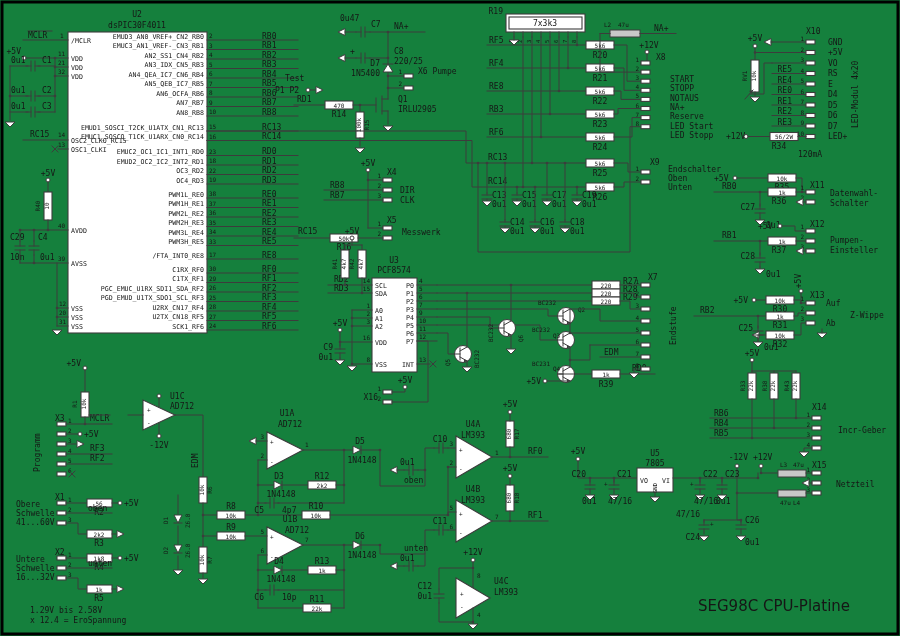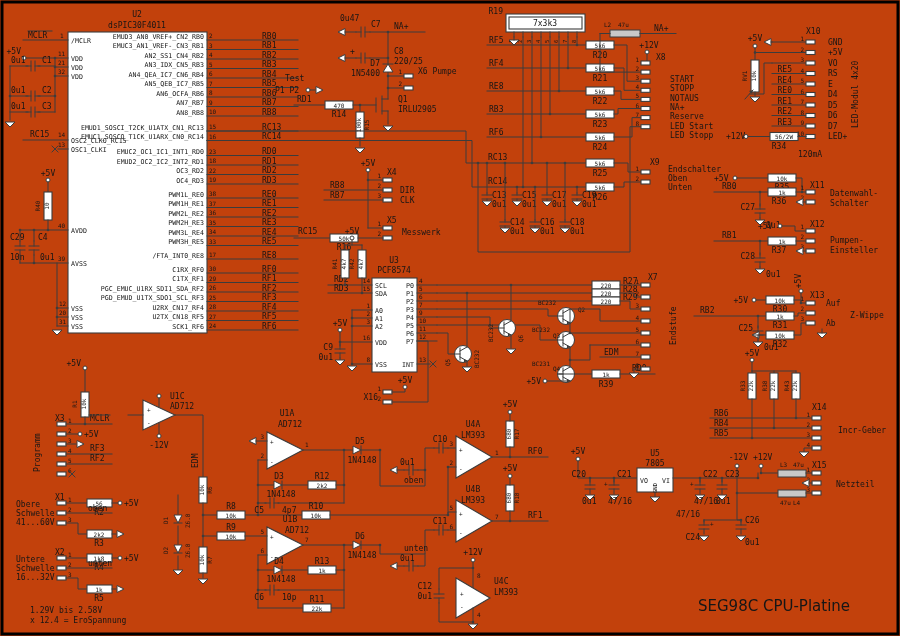--- a/index.html
+++ b/index.html
@@ -1,16 +1,16 @@
 <!DOCTYPE html>
 <html><head>
 <meta charset="utf-8">
 <style>
   html,body{margin:0;padding:0;background:#888;}
-  #page{width:900px;height:636px;background:#c2410c;position:relative;font-family:"DejaVu Sans Mono",monospace;text-decoration:underline;}
+  #page{width:900px;height:636px;background:#15803d;position:relative;font-family:"DejaVu Sans Mono",monospace;text-decoration:underline;}
   svg{position:absolute;left:0;top:0;}
   .w{stroke:#3c3c3c;stroke-width:1;fill:none;stroke-linecap:square}
   .bx{stroke:#3c3c3c;stroke-width:1.1;fill:#fff}
   .ind{stroke:#3c3c3c;stroke-width:1;fill:#c8c8c8}
   .sym{stroke:#3c3c3c;stroke-width:1;fill:#fff}
   .dot{fill:#3c3c3c}
   text{fill:#161616;font-family:"DejaVu Sans Mono",monospace}
   .t{font-size:8px}
   .t7{font-size:6.6px}
   .t6{font-size:6px}

